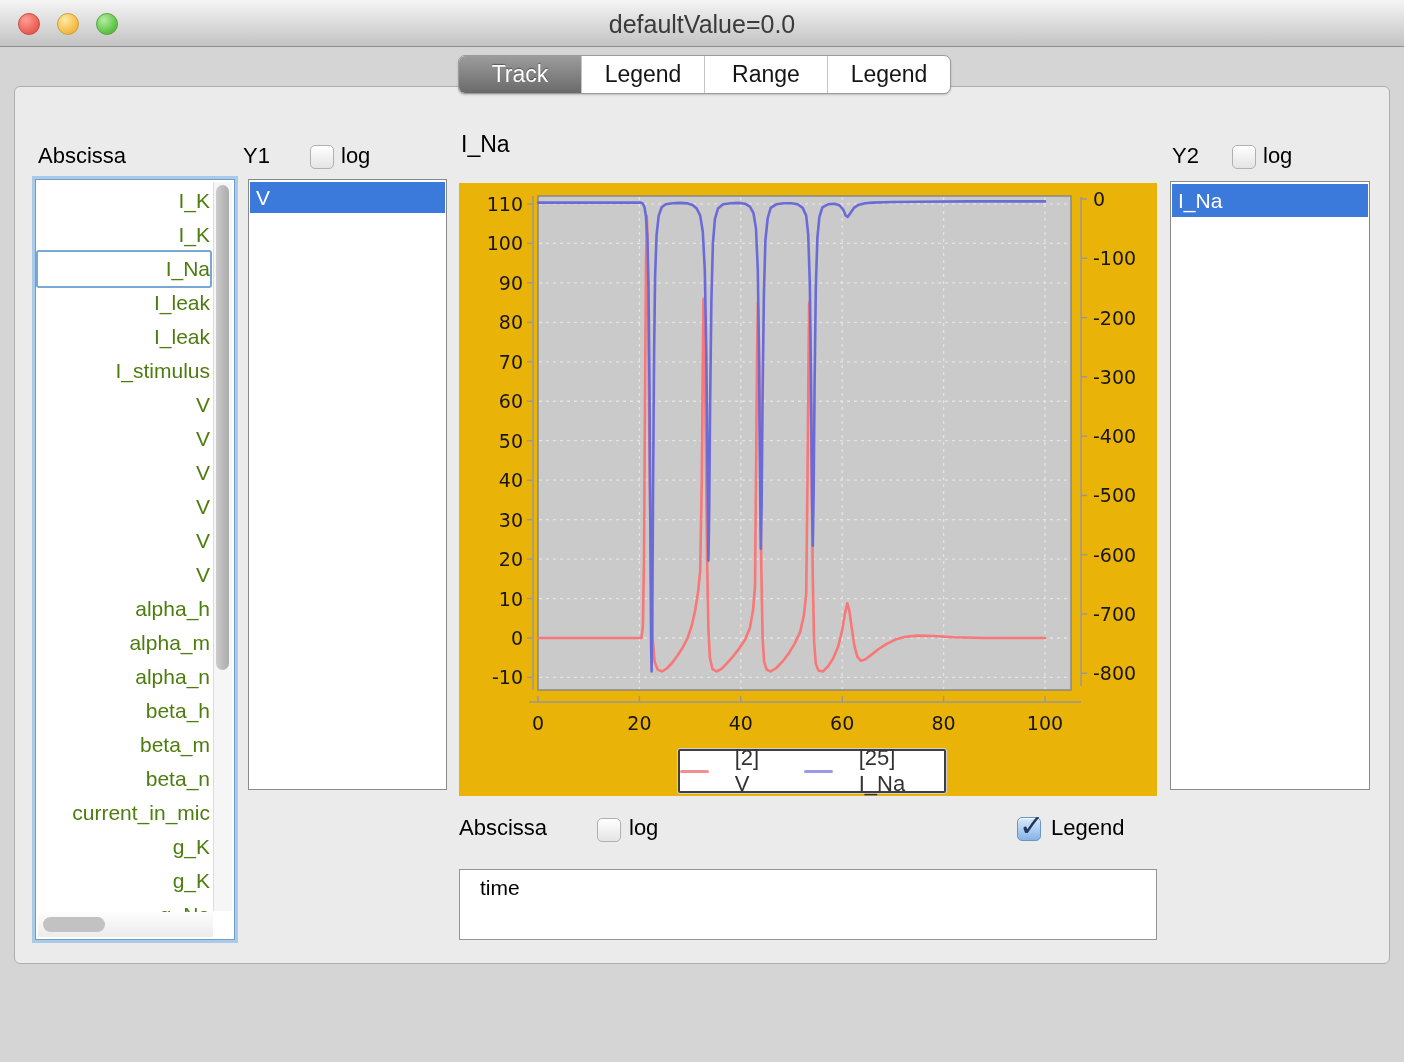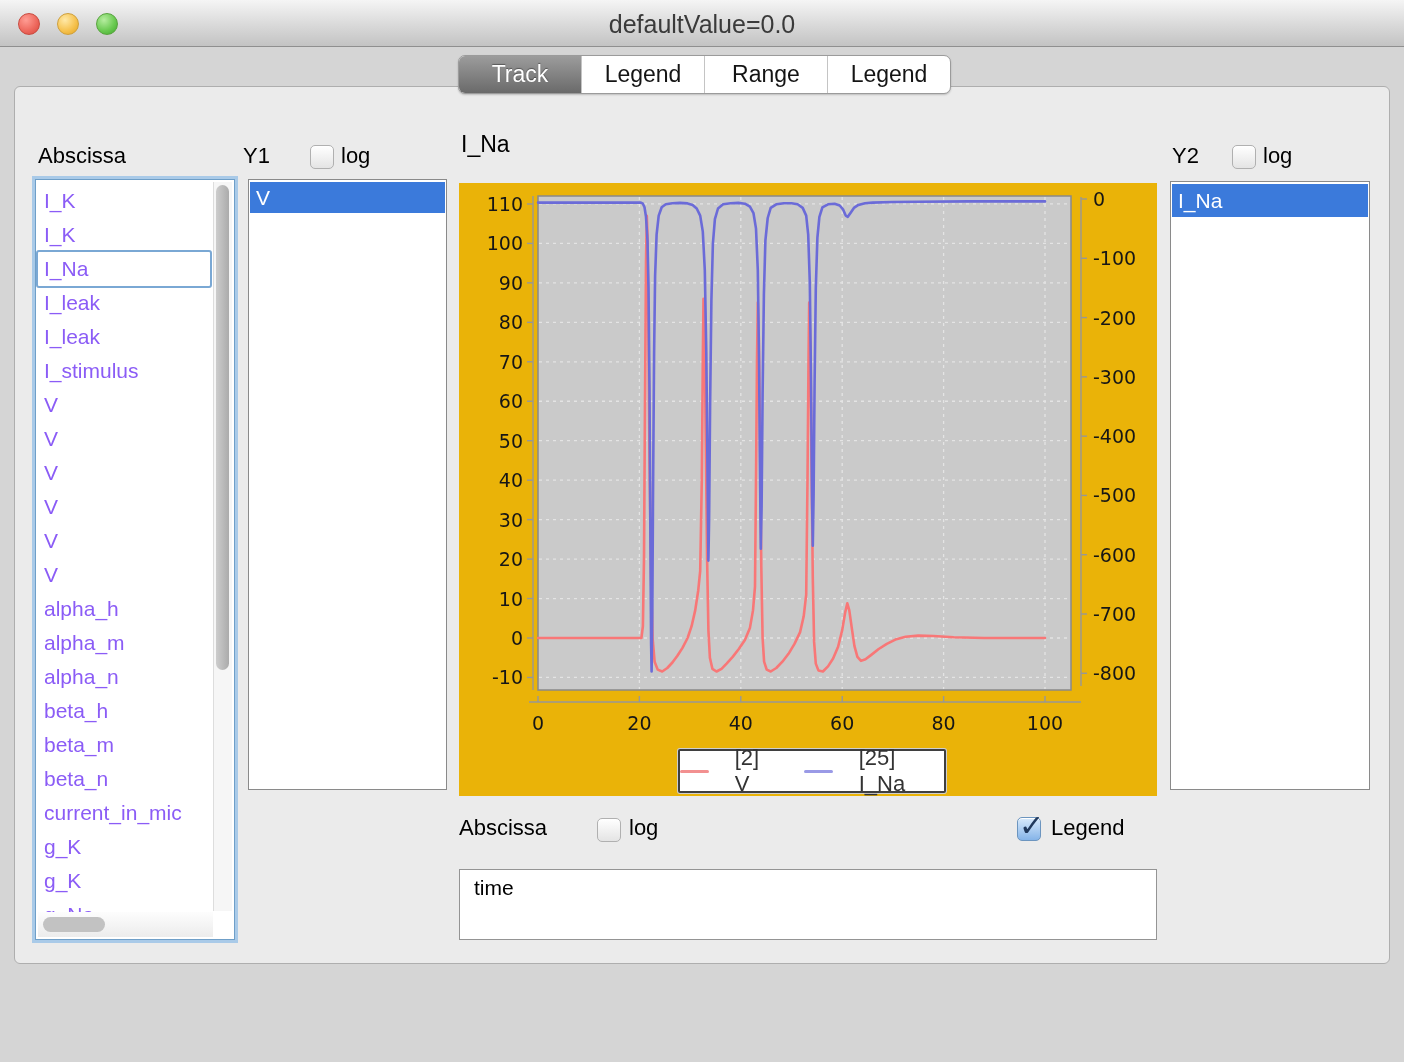--- a/index.html
+++ b/index.html
@@ -36,22 +36,22 @@
   
   .cb{width:22px;height:22px;border-radius:5px;border:1px solid #b0b0b0;
     background:linear-gradient(#ffffff,#e4e4e4);box-shadow:inset 0 1px 0 #fff;}
   .cb.checked{background:linear-gradient(#d9ebfc,#85b4e8);border-color:#6c95bf;}
   .cb.checked::after{content:"✓";position:absolute;left:1px;top:-10px;
     font-size:30px;font-weight:bold;color:#21395c;}
   
   #varlist{left:35px;top:179px;width:200px;height:761px;background:#fff;
     border:1px solid #6f9fc8;box-shadow:0 0 0 3px #a9cae8;box-sizing:border-box;overflow:hidden;}
   #var-items{position:absolute;left:2px;top:4px;right:24px;}
-  .vitem{height:34px;line-height:34px;padding-left:6px;font-size:21px;color:#8b5cf6;
-    white-space:nowrap;overflow:hidden;}
+  .vitem{height:34px;line-height:34px;padding-left:6px;font-size:21px;color:#4d7c0f;
+    white-space:nowrap;overflow:hidden;text-align:right;}
   .vitem.focused{border:2px solid #7aa8d4;border-radius:3px;margin:-2px;}
   .vscroll{position:absolute;top:2px;right:2px;bottom:28px;width:18px;
     background:#f6f6f6;border-left:1px solid #ddd;}
   .vscroll .thumb{position:absolute;left:2px;top:3px;width:13px;height:485px;
     border-radius:7px;background:linear-gradient(90deg,#cdcdcd,#ababab);}
   .hscroll{position:absolute;left:2px;right:21px;bottom:2px;height:25px;
     background:linear-gradient(#fdfdfd,#ececec);}
   .hscroll .thumb{position:absolute;left:5px;top:5px;width:62px;height:15px;
     border-radius:8px;background:#c2c2c2;}
   .plainlist{background:#fff;border:1px solid #8a8a8a;box-sizing:border-box;overflow:hidden;}
@@ -64,21 +64,21 @@
   .axis{stroke:#979797;stroke-width:1.4;fill:none;}
   .tick{font:19px "DejaVu Sans",sans-serif;fill:#161616;}
   #chart-legend{position:absolute;left:219px;top:566px;width:264px;height:40px;
     background:#fff;border:2px solid #3f3f3f;border-radius:2px;box-shadow:0 0 0 1px #cfcfcf;
     display:flex;align-items:center;justify-content:center;gap:26px;
     font-size:22px;color:#333;}
   .lg-swatch{display:inline-block;width:30px;height:3px;border-radius:2px;}
   
   #time-box{left:459px;top:869px;width:698px;height:71px;background:#fff;
     border:1px solid #949494;box-sizing:border-box;font-size:21px;color:#000;
-    padding:6px 14px;}
+    padding:6px 20px;}
   
   #plot-btn{left:45px;top:999px;width:1312px;height:40px;border-radius:7px;
     background:linear-gradient(#ffffff,#f3f3f3 55%,#e9e9e9);
     border:1px solid #9e9e9e;box-shadow:0 2px 3px rgba(0,0,0,.25);
     display:flex;align-items:center;justify-content:center;
     font-size:23px;color:#0d0d0d;box-sizing:border-box;cursor:default;}
 </style>
 </head>
 <body>
 

